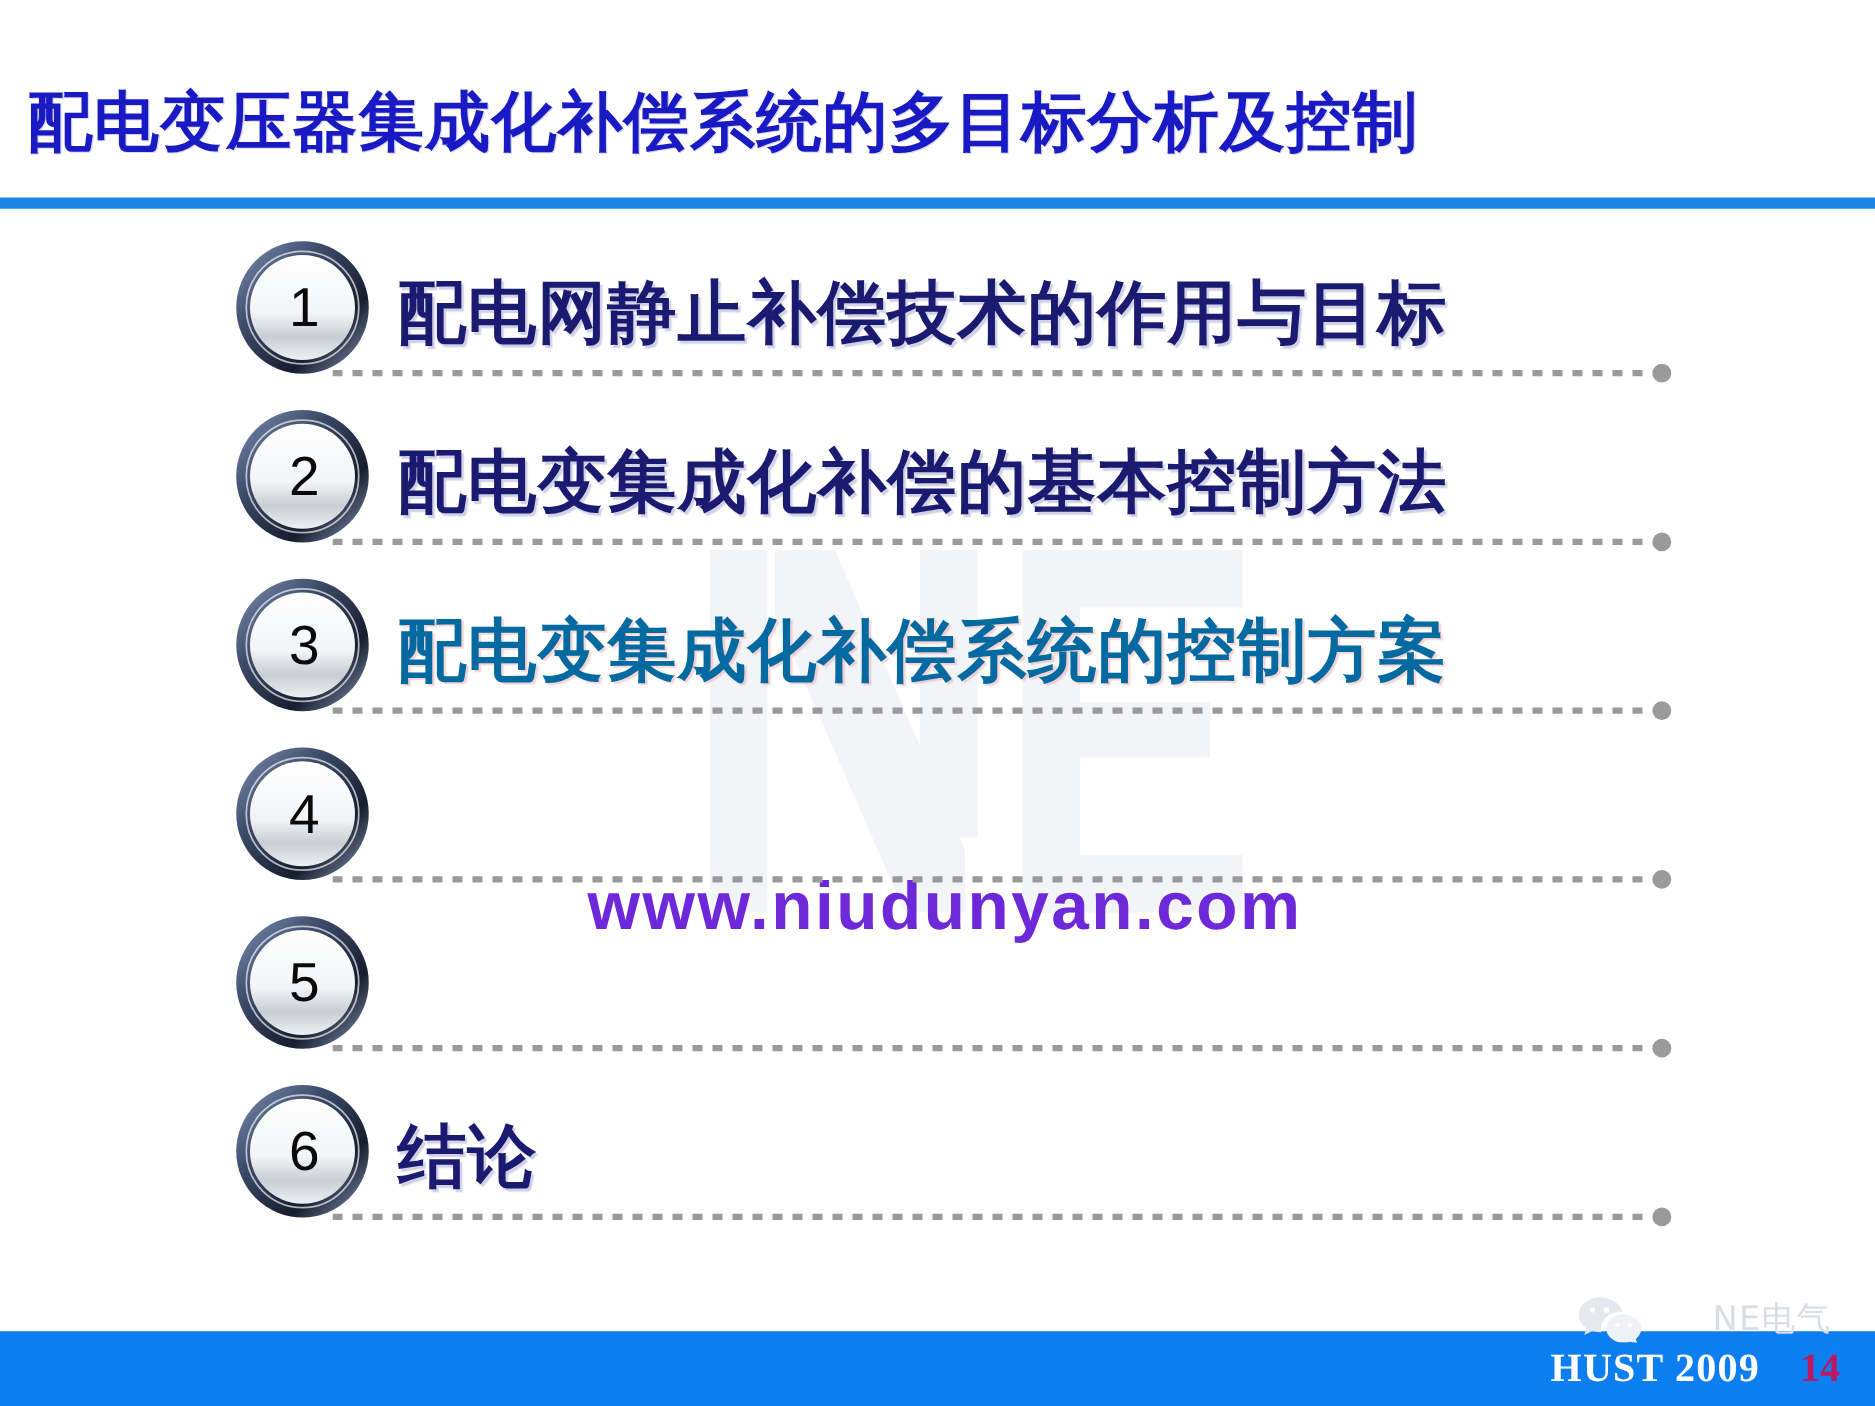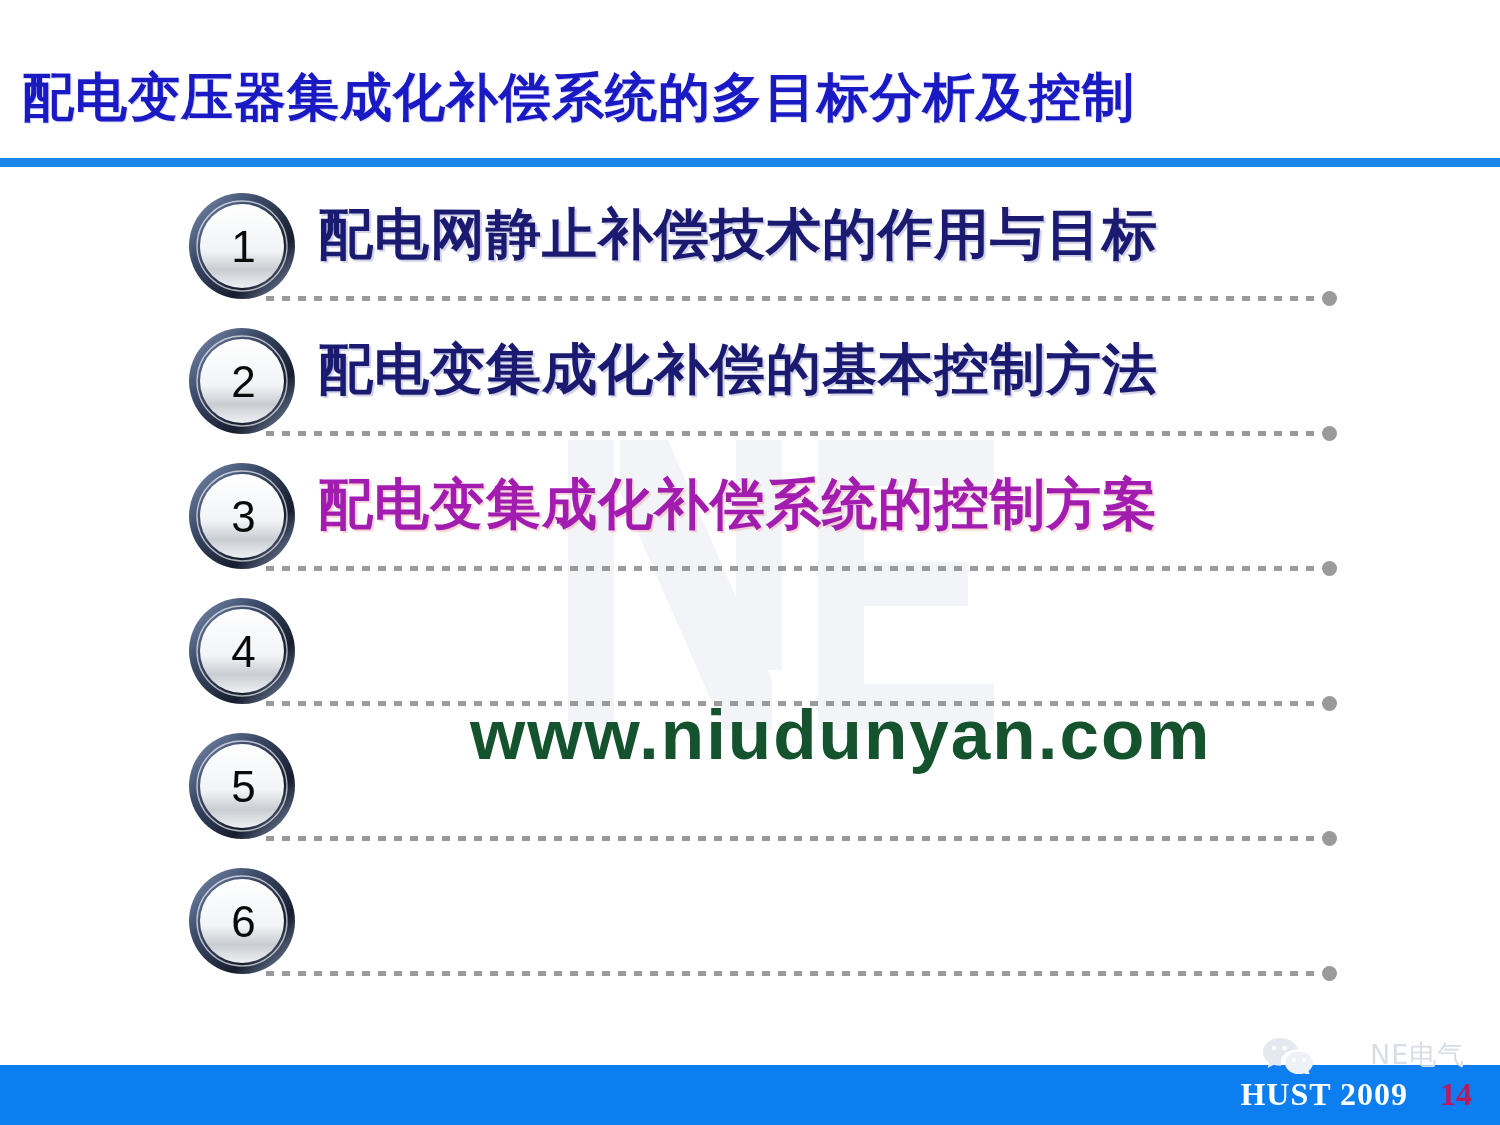--- a/index.html
+++ b/index.html
@@ -38,24 +38,24 @@
     top: 430px;
     width: 440px;
     height: 310px;
     opacity: 0.55;
   }
 
   .wm-url {
     position: absolute;
     left: 470px;
     top: 694px;
-    font-size: 71px;
+    font-size: 54px;
     font-weight: bold;
     letter-spacing: 2px;
-    color: #14532d;
+    color: #6d28d9;
     font-family: "Liberation Sans", sans-serif;
     white-space: nowrap;
   }
 
   
   .title-area {
     position: absolute;
     left: 0;
     top: 0;
     width: 1500px;
@@ -123,36 +123,36 @@
     font-weight: 500;
     color: #0a0a0a;
     font-family: "Liberation Sans", sans-serif;
     padding-left: 3px;
     padding-top: 2px;
   }
 
   .item-label {
     position: absolute;
     left: 318px;
-    top: 12px;
+    top: 28px;
     font-size: 55px;
     font-weight: bold;
     white-space: nowrap;
     font-family: "DejaVu Sans", "Liberation Sans", sans-serif;
     letter-spacing: 1px;
     text-align: right;
   }
 
   .item-label.navy {
     color: #1a1a70;
     text-shadow: 2px 2px 1px rgba(150,150,200,0.45);
   }
 
   .item-label.red {
-    color: #a21caf;
+    color: #0369a1;
     text-shadow: 2px 2px 1px rgba(230,160,160,0.45);
   }
 
   .dotline {
     position: absolute;
     left: 266px;
     top: 110px;
     width: 1056px;
     height: 5px;
     background-image: linear-gradient(to right, #9a9a9a 0 8px, rgba(0,0,0,0) 8px 16px);
@@ -343,20 +343,21 @@
 
     <div class="agenda-item">
       <div class="badge">
         <svg viewBox="0 0 108 108" xmlns="http://www.w3.org/2000/svg" aria-hidden="true">
           <circle cx="54" cy="54" r="53" fill="url(#ringg1)"></circle>
           <circle cx="54" cy="54" r="45" fill="none" stroke="#ffffff" stroke-width="1.4" opacity="0.65"></circle>
           <circle cx="54" cy="54" r="42" fill="url(#innerg1)"></circle>
         </svg>
         <div class="badge-num">6</div>
       </div>
+      <div class="item-label navy">结论</div>
       <div class="dotline"></div>
       <div class="dotline-end"></div>
     </div>
 
   </div>
 
   <div class="wechat-mark">
     <svg width="52" height="38" viewBox="0 0 52 38" xmlns="http://www.w3.org/2000/svg" aria-hidden="true">
       <path d="M18 2C8.6 2 1 8.2 1 15.9c0 4.3 2.4 8.2 6.2 10.7L5.5 32l6.3-3.2c1.9.6 4 .9 6.2.9h1.2c-.3-1-.5-2-.5-3.1 0-7.2 7.1-13 15.8-13 .5 0 1 0 1.5.1C34.6 7.2 27.1 2 18 2z" fill="#e4e8ef"></path>
       <circle cx="12" cy="12" r="2.2" fill="#ffffff"></circle>

